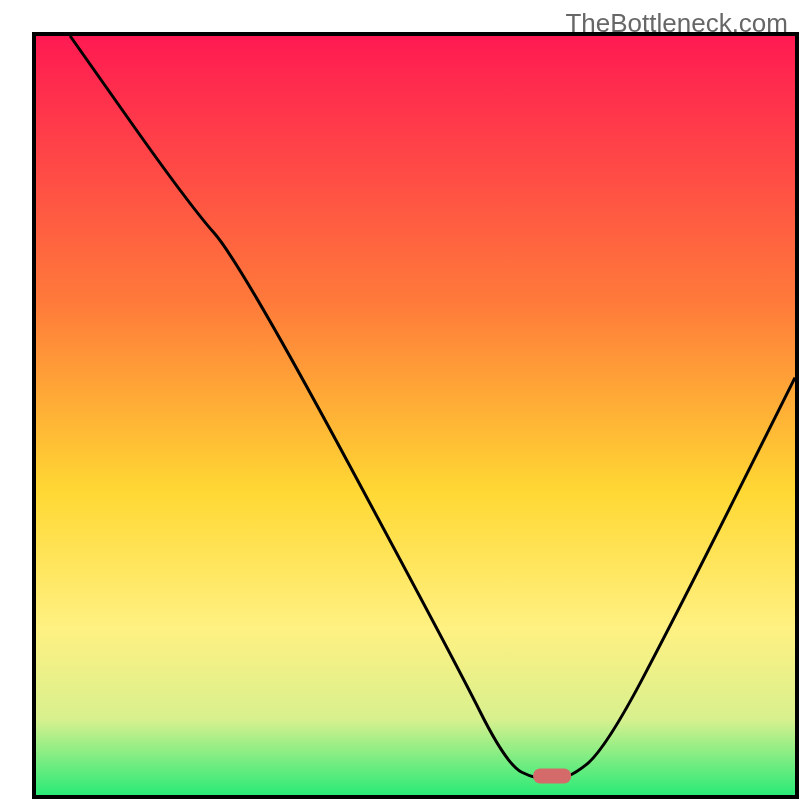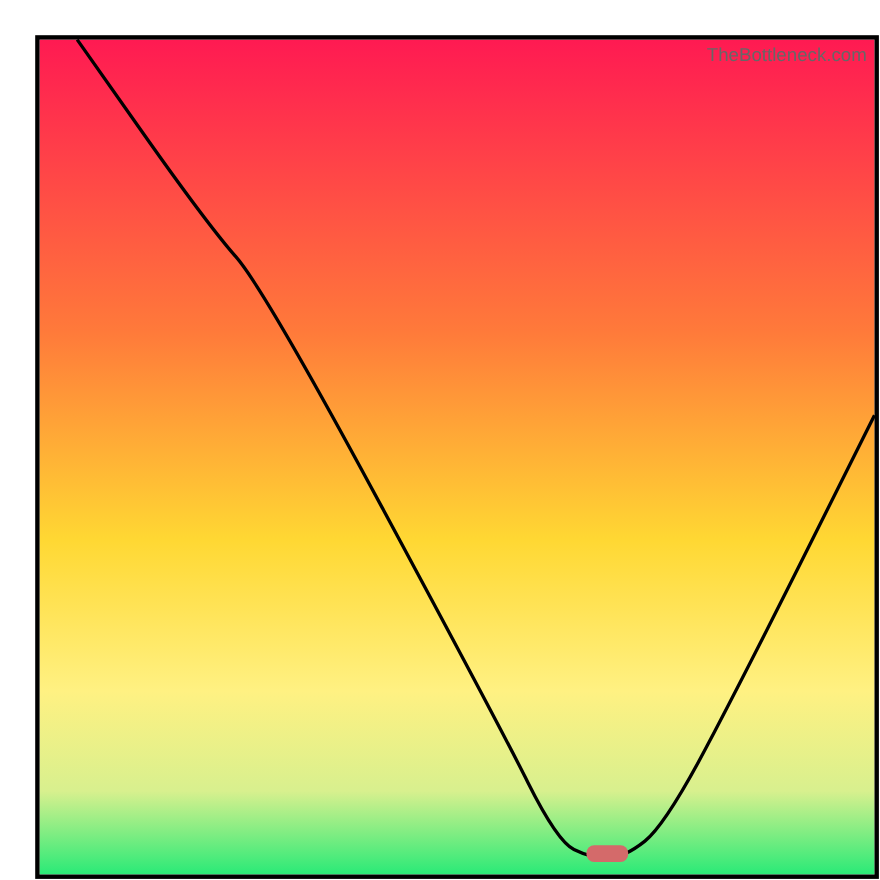--- a/index.html
+++ b/index.html
@@ -10,24 +10,23 @@
 }
 .chart-container {
   position: relative;
   width: 800px;
   height: 800px;
 }
 .watermark {
   position: absolute;
   top: 8px;
   right: 12px;
-  font-size: 17px;
+  font-size: 26px;
   color: #676767;
   font-weight: normal;
-  margin-top: 32px;
 }
 svg {
   display: block;
 }
 </style>
 </head>
 <body>
 
 <div class="chart-container">
   <div class="watermark">TheBottleneck.com</div>

